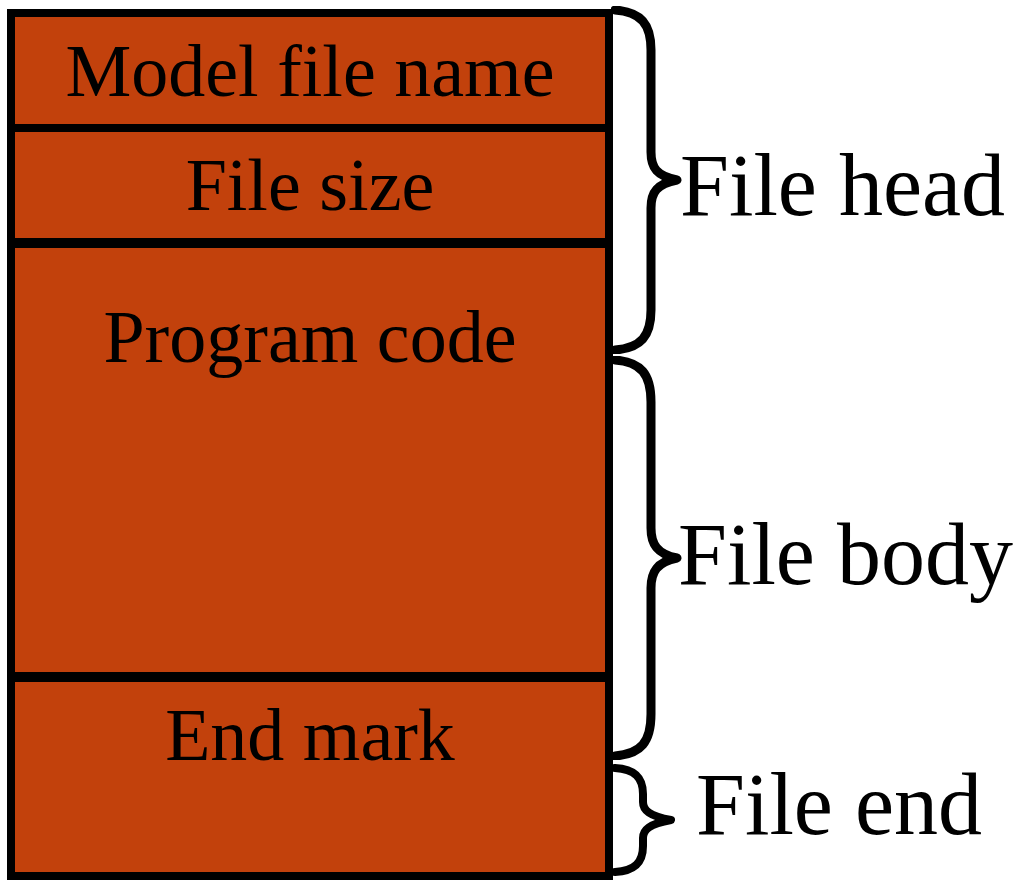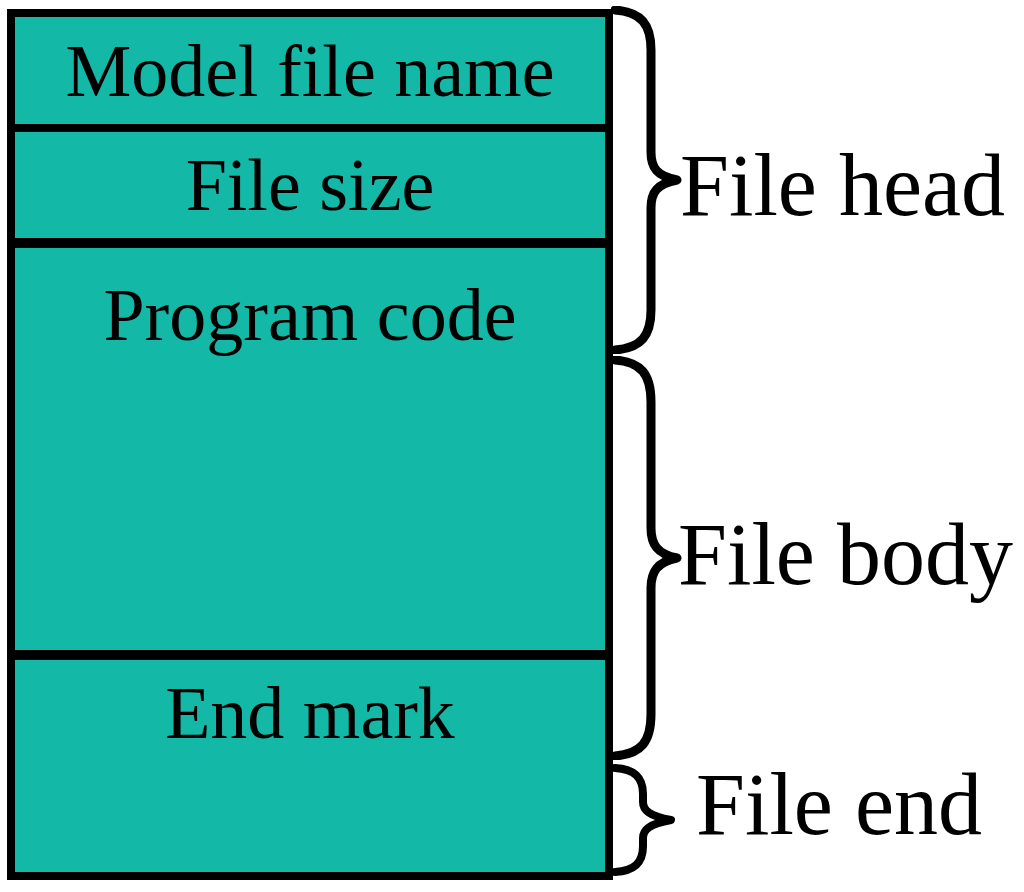--- a/index.html
+++ b/index.html
@@ -19,36 +19,36 @@
   .filebox {
     position: absolute;
     left: 7px;
     top: 9px;
     width: 606px;
     height: 871px;
     box-sizing: border-box;
     border: 8px solid #000000;
     display: flex;
     flex-direction: column;
-    background: #14b8a6;
+    background: #c2410c;
   }
   .row {
     box-sizing: content-box;
     display: flex;
     align-items: center;
     justify-content: center;
     font-size: 74px;
     line-height: 1;
     white-space: nowrap;
   }
   .row-modelfilename { height: 107px; border-bottom: 8px solid #000000; }
   .row-modelid       { height: 107px; border-bottom: 8px solid #000000; }
   .row-filesize      { height: 106px; border-bottom: 10px solid #000000; }
   .row-programcode   { height: 394px; border-bottom: 10px solid #000000;
-                       align-items: flex-start; padding-top: 8px; }
+                       align-items: flex-start; padding-top: 8px; margin-top: 22px; }
   .row-programcode .cell-label { margin-top: 22px; }
   .row-endmark       { height: 105px; border-radius: 11px; }
 
   .brace {
     position: absolute;
     display: block;
   }
   .brace path {
     fill: none;
     stroke: #000000;

